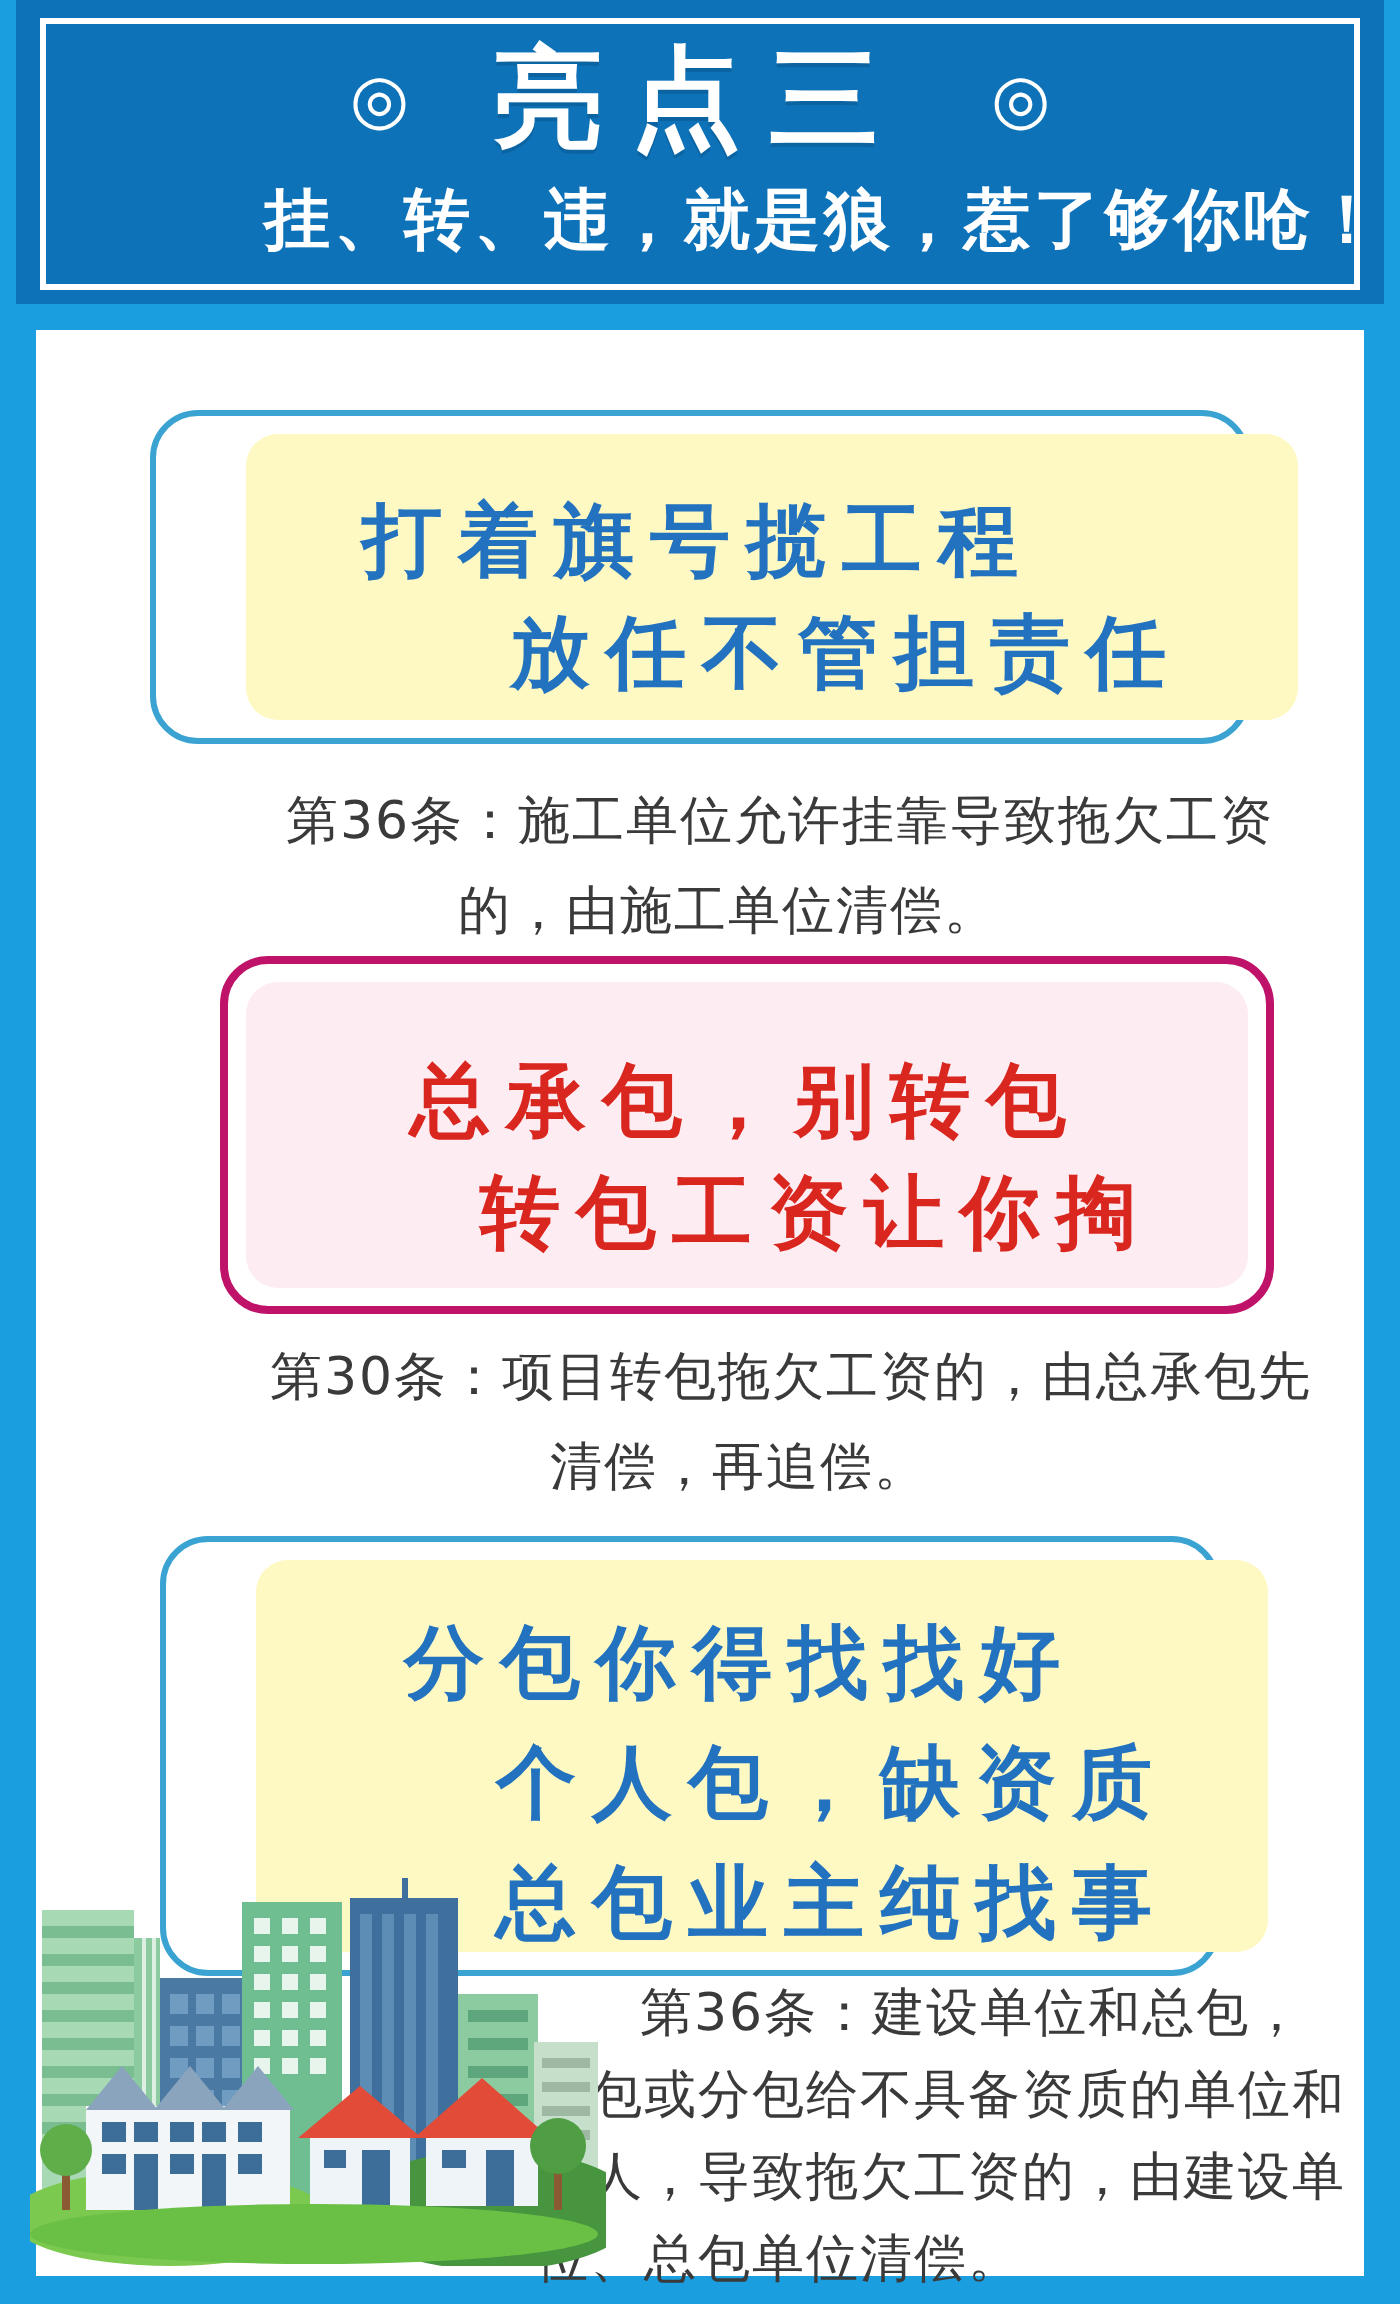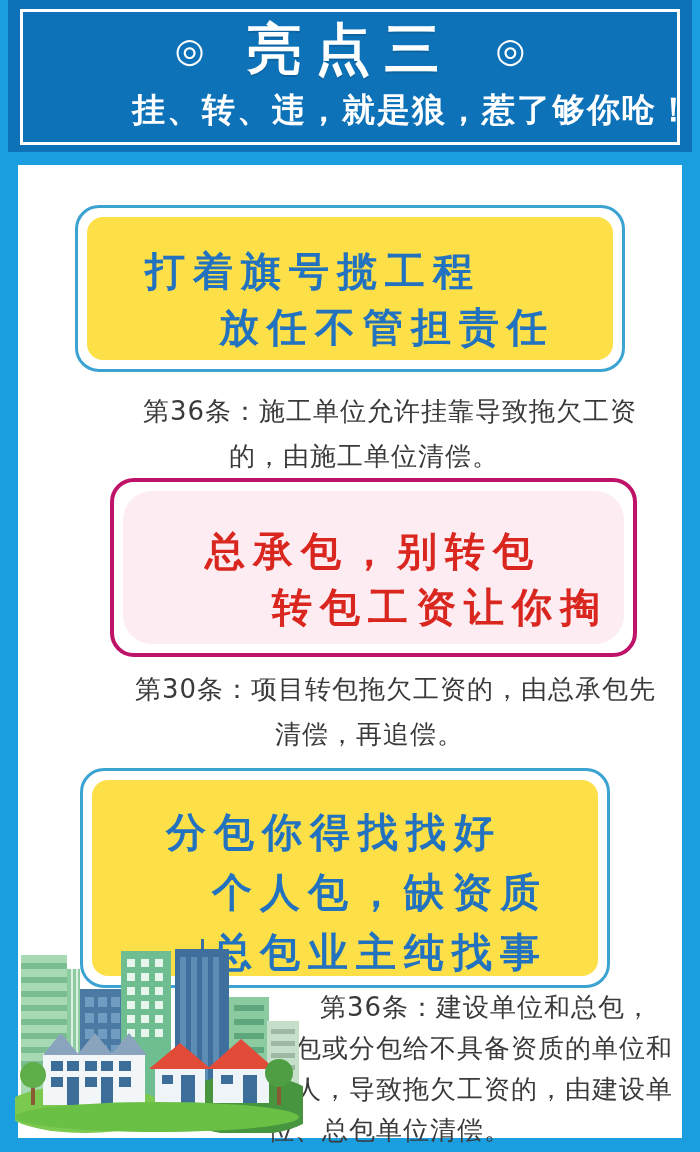--- a/index.html
+++ b/index.html
@@ -15,35 +15,35 @@
   .subtitle{position:absolute;left:0;right:0;top:88px;text-align:right;color:#ffffff;font-weight:bold;font-size:33px;letter-spacing:2px;}
 
   
   .content{position:absolute;left:18px;top:165px;width:664px;height:973px;background:#ffffff;}
 
   
   .slogan-box{position:absolute;background:#ffffff;border-radius:24px;padding:9px;box-sizing:border-box;}
   .slogan-box.blue{border:3px solid #3aa3d2;}
   .slogan-box.pink{border:4px solid #bf1269;}
   .panel{width:100%;height:100%;border-radius:16px;box-sizing:border-box;}
-  .blue .panel{background:#fde047;}
+  .blue .panel{background:#fef9c3;margin-left:36px;}
   .pink .panel{background:#fdecf2;}
   .slogan-line{font-weight:bold;font-size:40px;letter-spacing:8px;white-space:nowrap;}
   .blue .slogan-line{color:#2272bf;}
   .pink .slogan-line{color:#d9261f;}
 
   #box1{left:57px;top:40px;width:550px;height:167px;}
   #box1 .panel{padding-top:26px;}
   #box1 .l0{padding-left:58px;line-height:56px;}
   #box1 .l1{padding-left:132px;line-height:56px;}
 
   #box2{left:92px;top:313px;width:527px;height:179px;}
-  #box2 .panel{padding-top:32px;border-radius:29px;}
+  #box2 .panel{padding-top:32px;}
   #box2 .l0{padding-left:82px;line-height:56px;}
-  #box2 .l1{padding-left:117px;line-height:56px;margin-left:32px;}
+  #box2 .l1{padding-left:117px;line-height:56px;}
 
   #box3{left:62px;top:603px;width:530px;height:220px;}
   #box3 .panel{padding-top:22px;}
   #box3 .l0{padding-left:74px;line-height:60px;}
   #box3 .l1{padding-left:120px;line-height:60px;}
   #box3 .l2{padding-left:120px;line-height:60px;}
 
   
   .law-text{position:absolute;color:#3a3a3a;font-size:26px;line-height:45px;letter-spacing:1px;text-indent:2em;}
   #para1{left:52px;top:224px;width:588px;text-align:center;}

